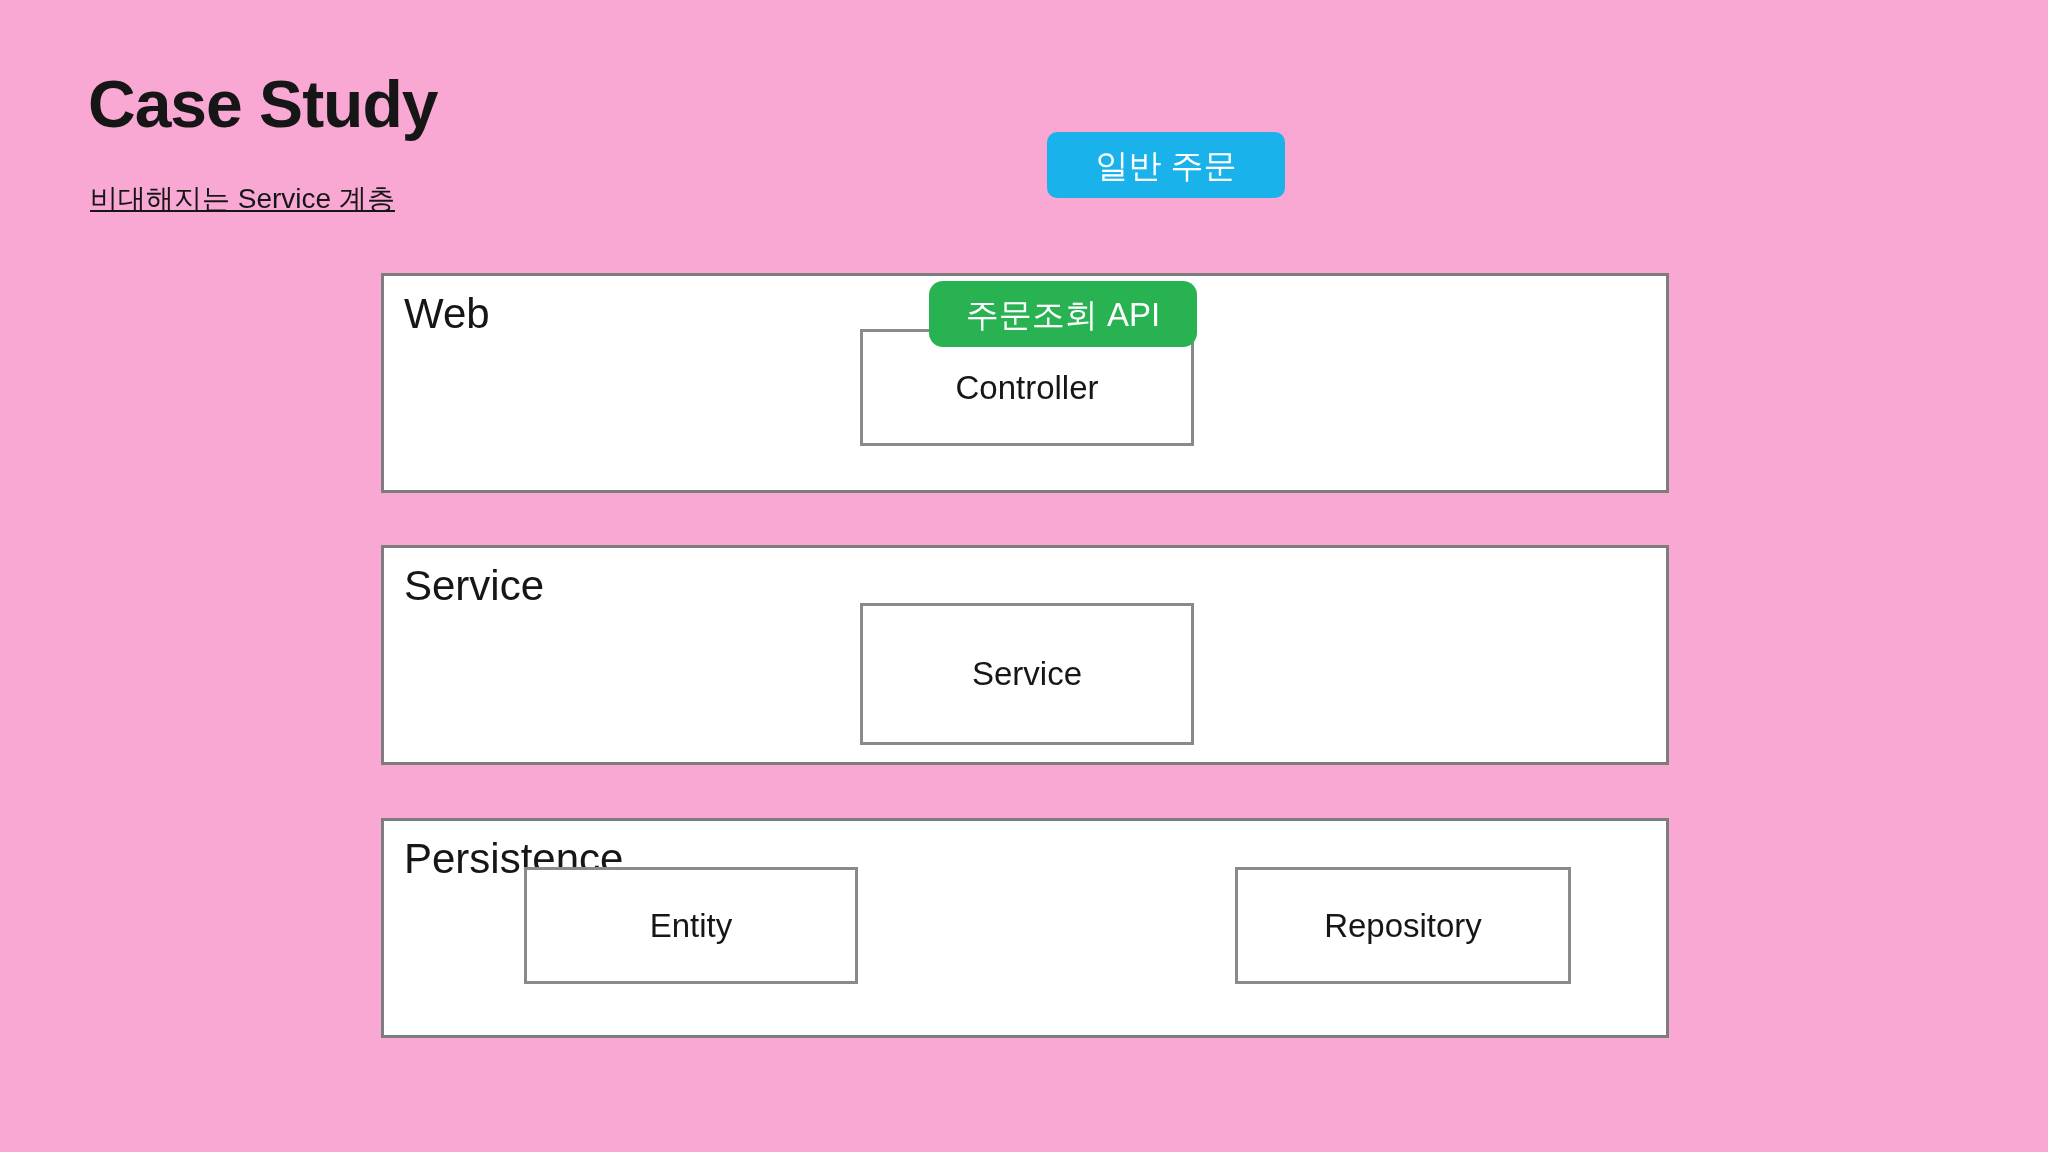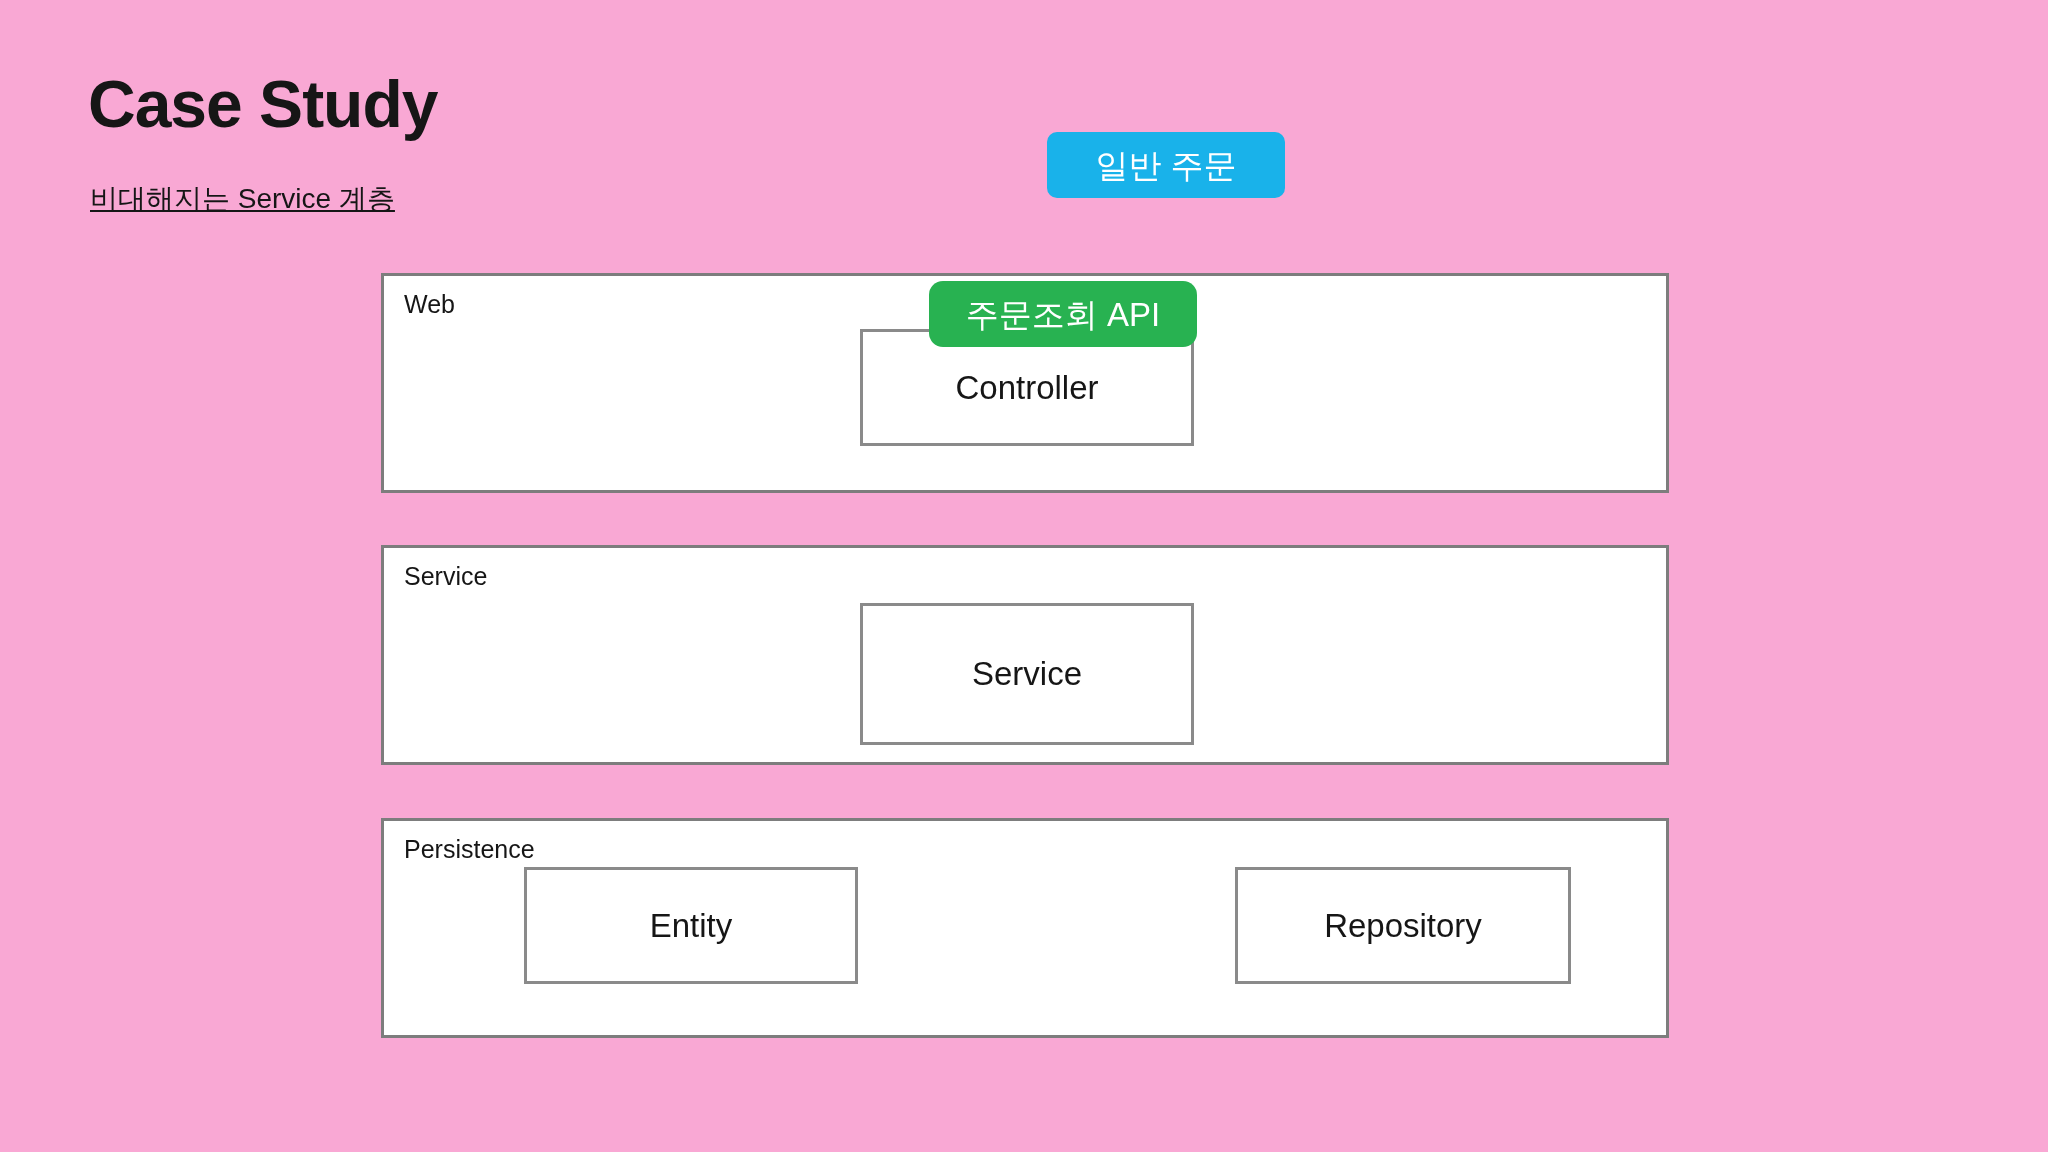--- a/index.html
+++ b/index.html
@@ -69,21 +69,21 @@
     background: #ffffff;
     box-sizing: border-box;
   }
   .layer-web { top: 273px; }
   .layer-domain { top: 545px; }
   .layer-persistence { top: 818px; }
   .layer-label {
     position: absolute;
     left: 20px;
     top: 14px;
-    font-size: 25px;
+    font-size: 42px;
     font-weight: 400;
   }
   .component {
     position: absolute;
     border: 3px solid #8a8a8a;
     background: #ffffff;
     box-sizing: border-box;
     display: flex;
     align-items: center;
     justify-content: center;

